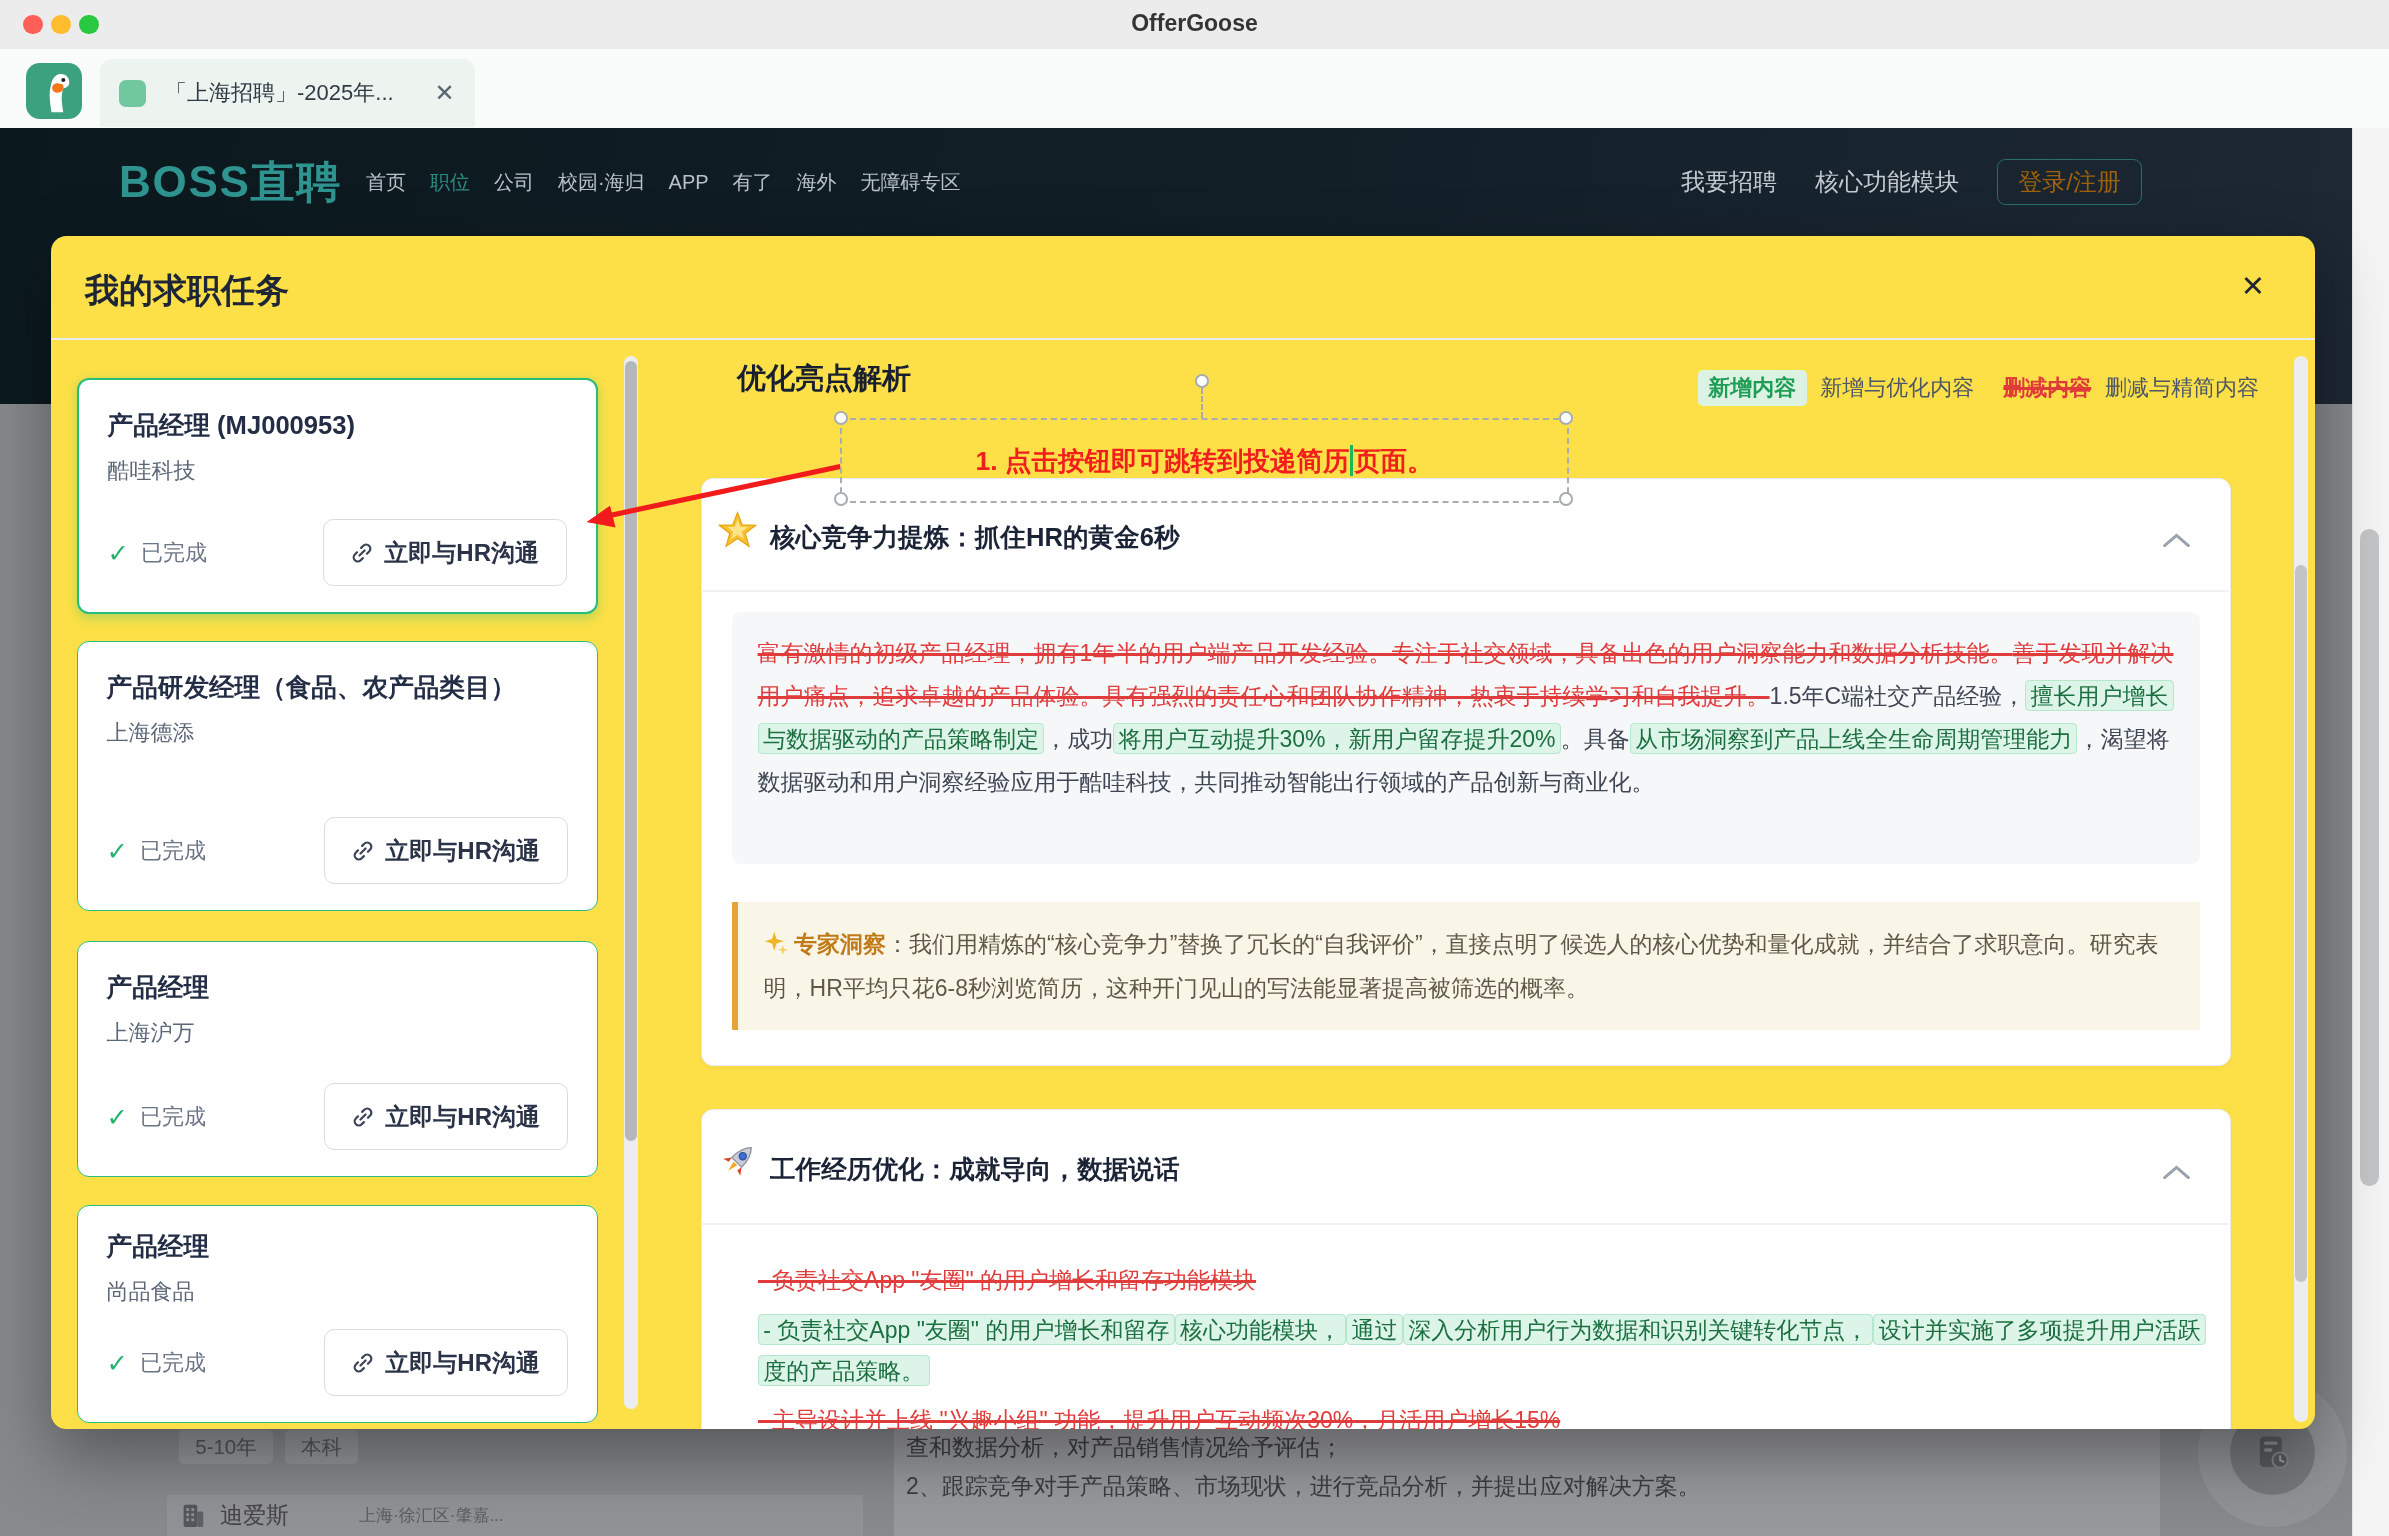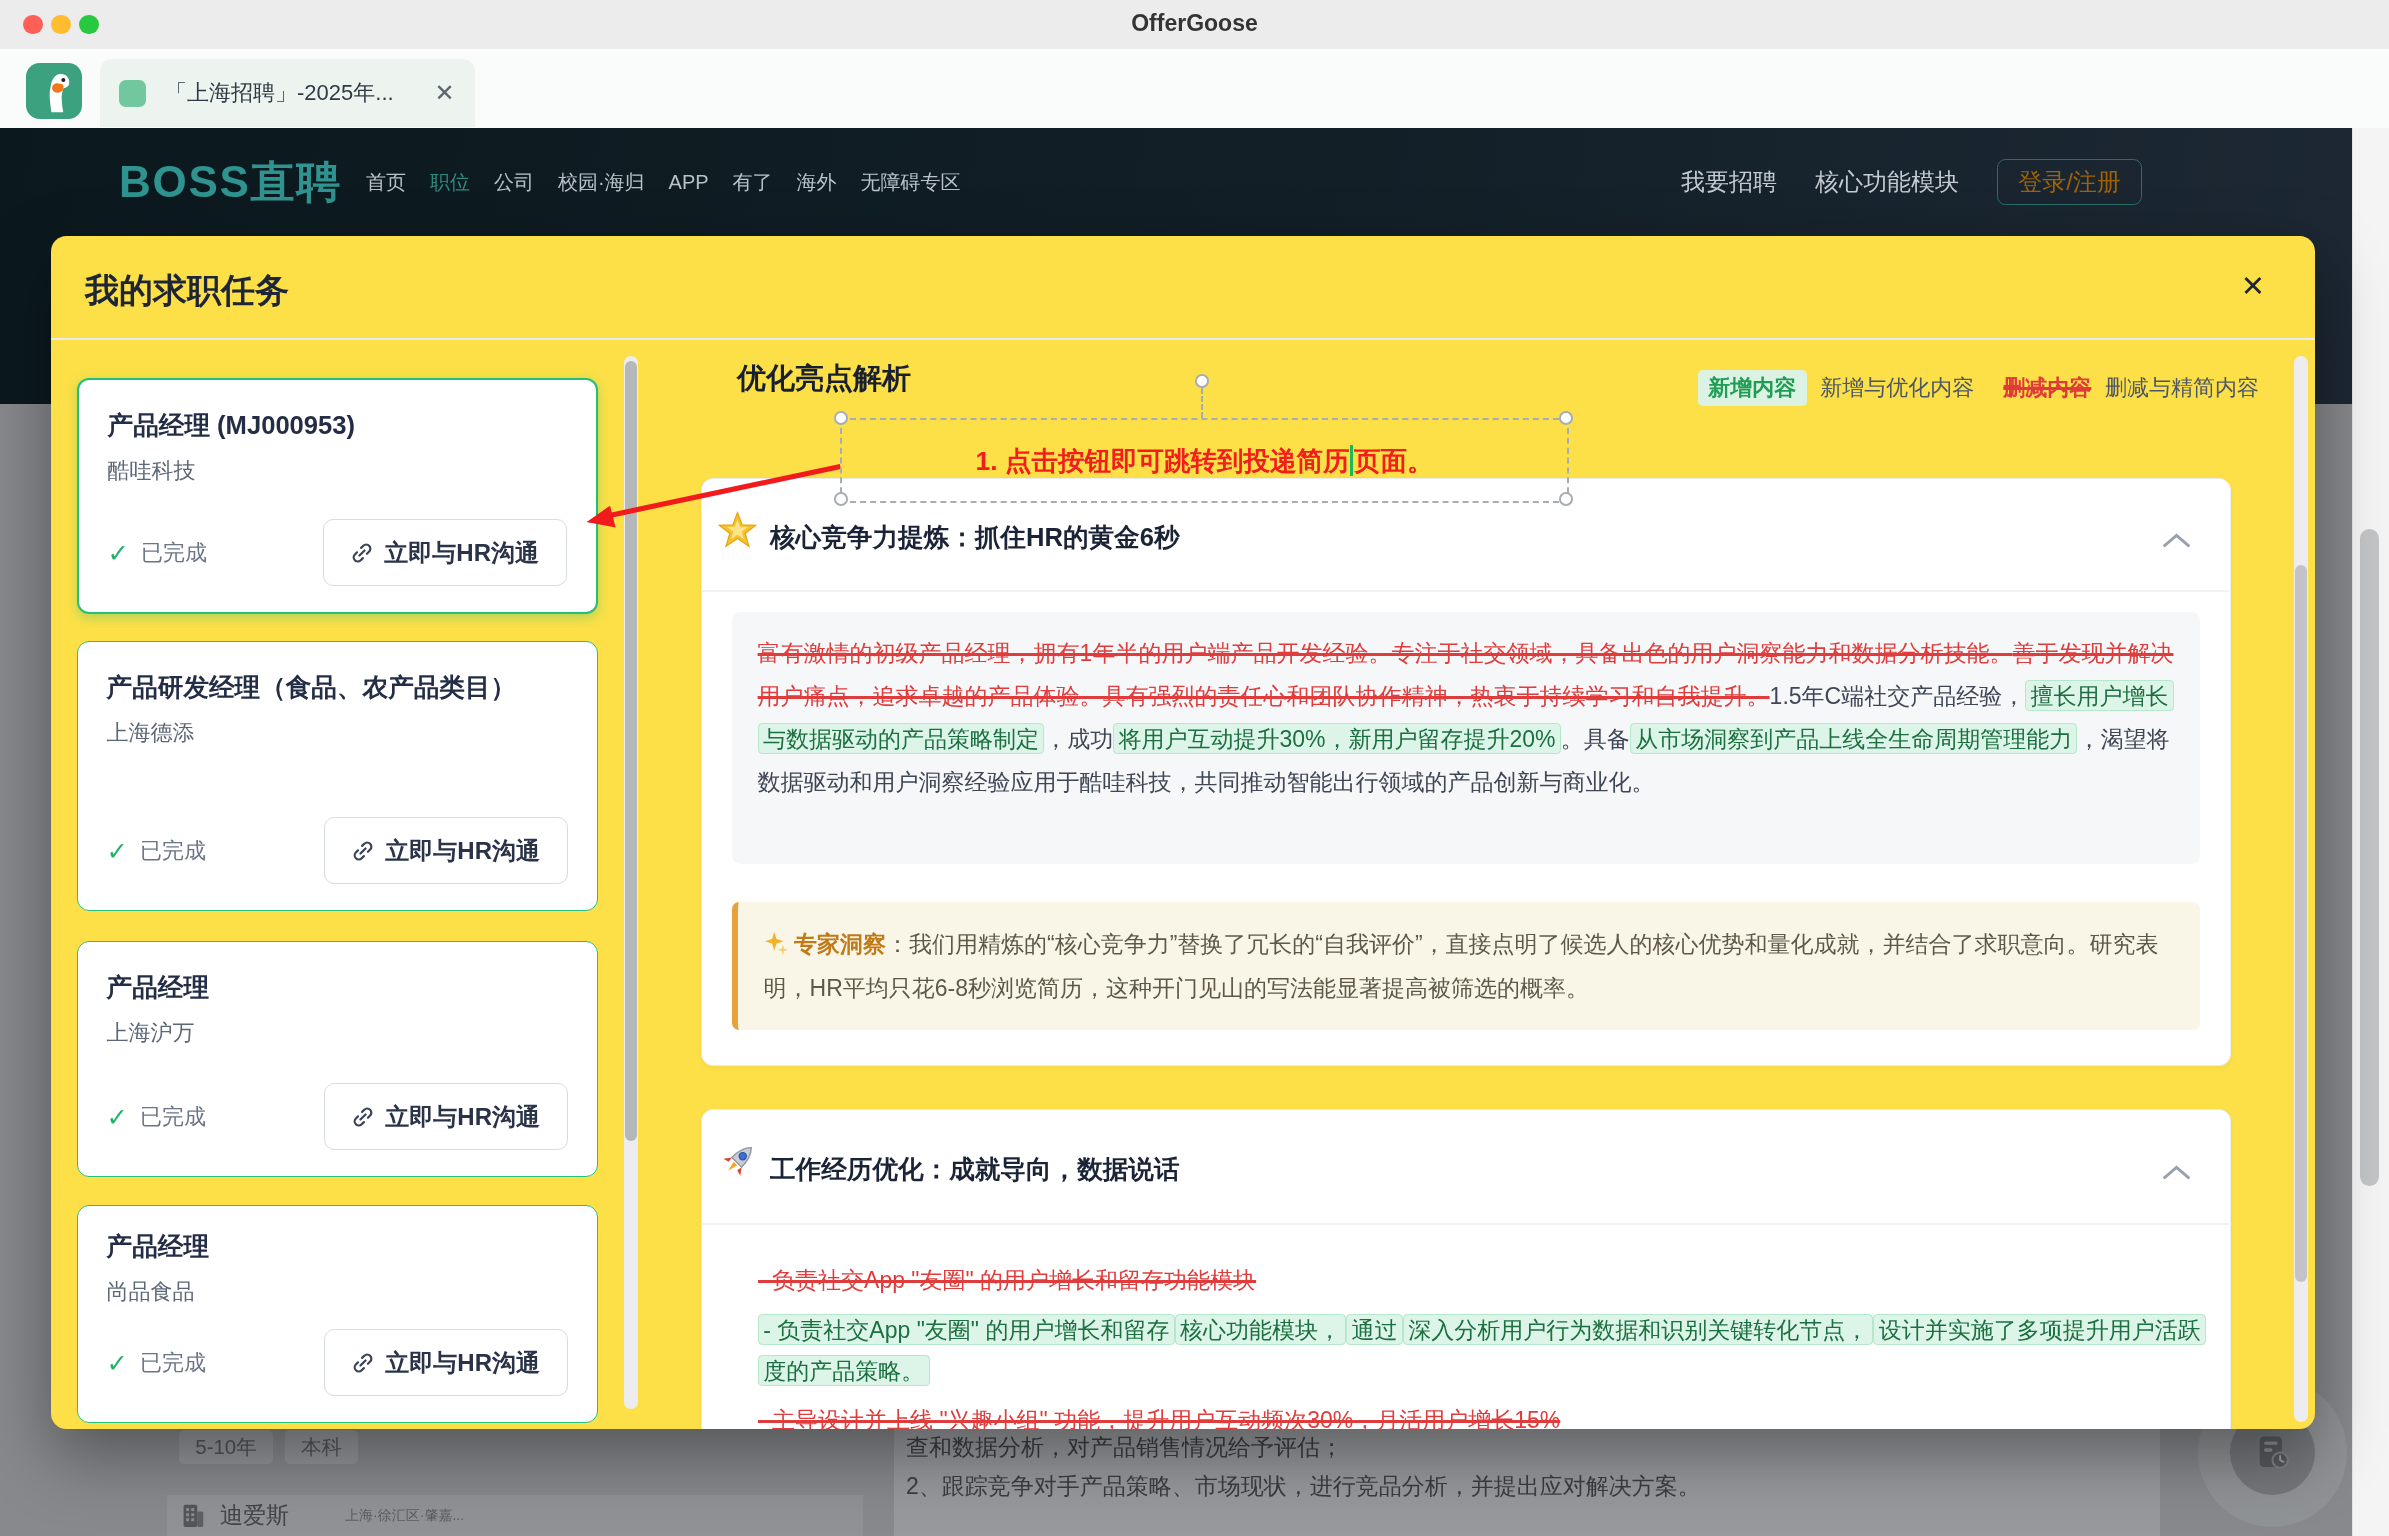--- a/index.html
+++ b/index.html
@@ -30,21 +30,21 @@
   .nav-item.active{color:#2d8b80;}
   .nav-right{margin-left:auto;display:flex;align-items:center;gap:38px;margin-right:222px;}
   .nav-right .rlink{font-size:24px;color:#c3cad1;white-space:nowrap;}
   .login-btn{width:143px;height:44px;border:1.7px solid #2a6f6b;border-radius:8.5px;color:#a16207;
              font-size:24px;display:flex;align-items:center;justify-content:center;white-space:nowrap;}
   .dimmed{left:0;top:404px;width:2364px;height:1132px;background:#87898c;}
   .dim-chip{top:1430px;height:34px;background:#94969a;border-radius:5.1px;color:#515458;font-size:20.5px;
             display:flex;align-items:center;justify-content:center;}
   .dim-band{left:167px;top:1495px;width:696px;height:41px;background:#909295;display:flex;align-items:center;}
   .dim-company{font-size:23px;color:#454549;margin-left:15.4px;white-space:nowrap;}
-  .dim-loc{font-size:14px;color:#5a5d60;margin-left:56px;white-space:nowrap;}
+  .dim-loc{font-size:17px;color:#5a5d60;margin-left:70px;white-space:nowrap;}
   .dim-card{left:894px;top:1427px;width:1266px;height:109px;background:#98999c;}
   .dim-line{font-size:23px;color:#3a3d41;white-space:nowrap;}
   .fab{left:2230px;top:1410px;width:85px;height:85px;border-radius:50%;background:#75787b;
        box-shadow:0 0 0 32px rgba(190,192,195,0.18);display:flex;align-items:center;justify-content:center;}
 
   
   .win-sb-track{left:2352px;top:128px;width:38px;height:1408px;background:#f4f4f4;border-left:0.9px solid #e3e3e3;}
   .win-sb-thumb{left:2360px;top:529px;width:19px;height:657px;background:#c3c4c6;border-radius:9.4px;}
 
   
@@ -96,21 +96,21 @@
   .sec-title{font-size:25.6px;font-weight:bold;color:#1b2436;white-space:nowrap;}
   .sec-divider{left:650px;width:1528px;height:1.7px;background:#eff1f3;}
   .graybox{left:681px;top:376px;width:1468px;height:252px;background:#f6f7f9;border-radius:8.5px;box-sizing:border-box;}
   .richtext{font-size:23px;line-height:43px;color:#3f4654;}
   .rich-p{margin:0 0 8.5px 0;}
   .seg-del{color:#e03c3c;text-decoration:line-through;text-decoration-color:#e03c3c;text-decoration-thickness:2.6px;}
   .seg-norm{color:#3f4654;}
   .seg-add{background:#ddf5e8;border:1.3px solid #b5e7ca;border-radius:4.3px;color:#1c6f40;padding:1.7px 4.3px;
            -webkit-box-decoration-break:clone;box-decoration-break:clone;}
   .insight{left:681px;top:666px;width:1468px;height:128px;background:#faf6e7;border-left:6px solid #e8a23a;
-           border-radius:7px;box-sizing:border-box;padding:19.6px 25.6px;font-size:23px;line-height:44px;color:#5e5847;}
+           border-radius:1px;box-sizing:border-box;padding:19.6px 25.6px;font-size:23px;line-height:44px;color:#5e5847;}
   .insight .ins-label{color:#c07a18;font-weight:bold;}
   .arrow-svg{left:0;top:0;width:2264px;height:1193px;z-index:55;pointer-events:none;}
   .chev{width:31px;height:17px;}
 </style>
 </head>
 <body>
 
 <div class="stage">
 
   <div class="abs titlebar">

